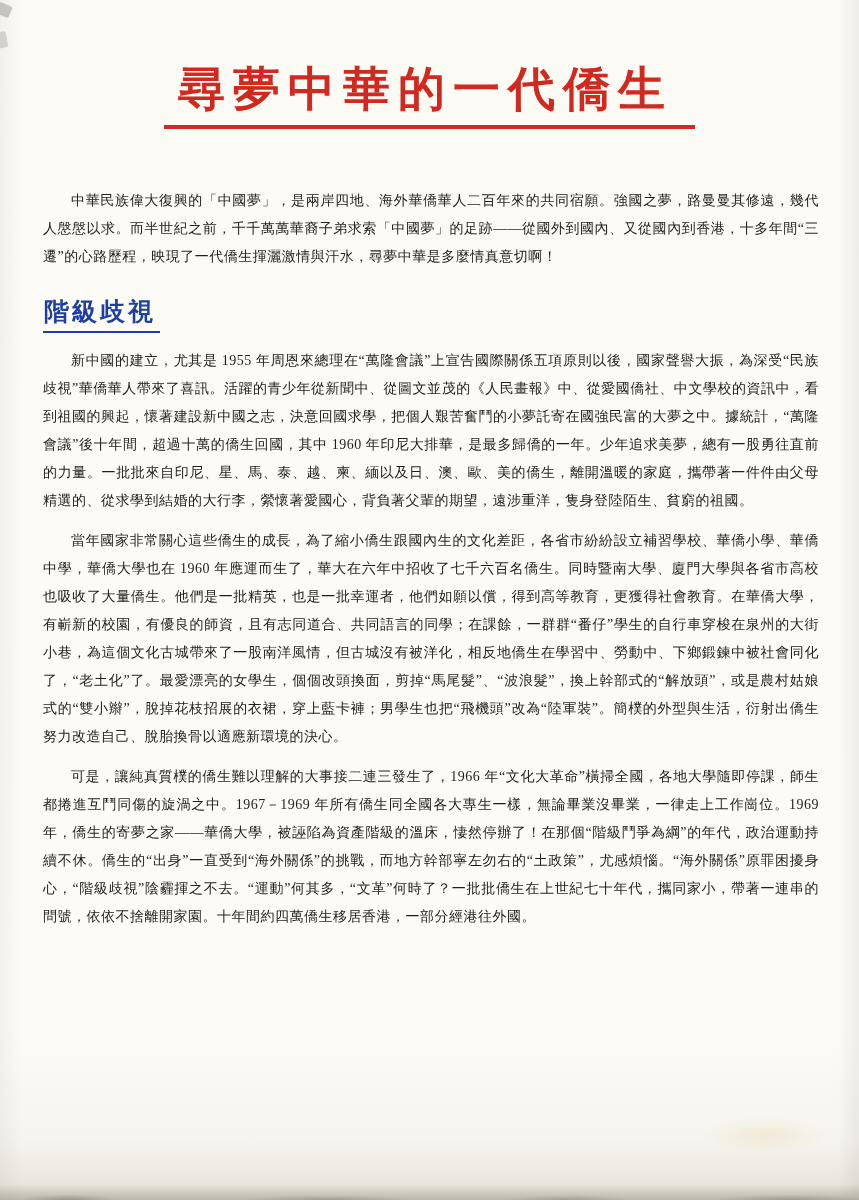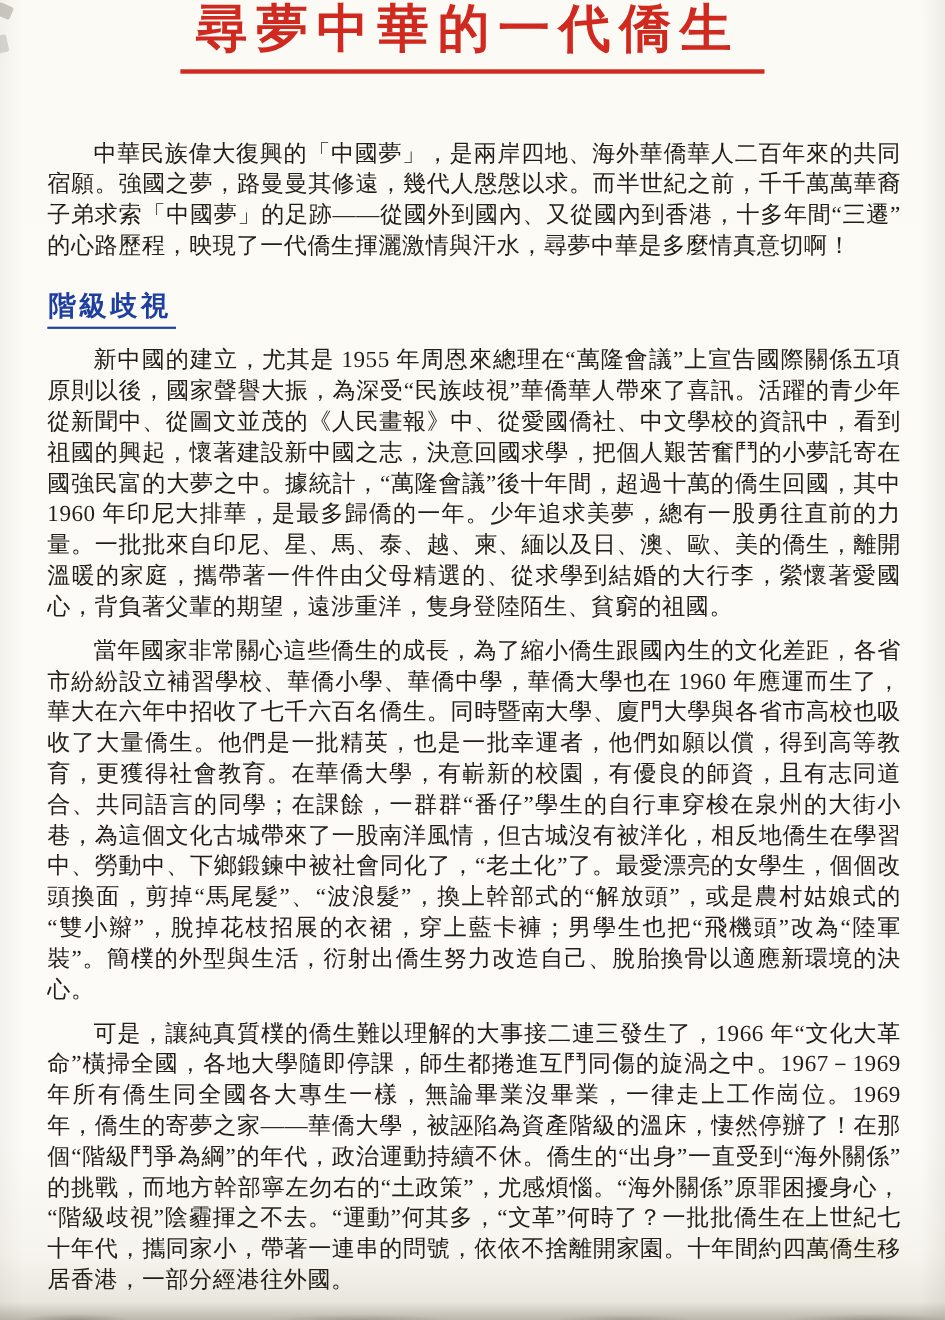--- a/index.html
+++ b/index.html
@@ -33,21 +33,21 @@
   .bottom-shadow{
     position:absolute;left:0;right:0;bottom:0;height:16px;
     background:
       radial-gradient(ellipse 70px 8px at 8% 100%, rgba(90,86,76,.35), rgba(90,86,76,0) 70%),
       radial-gradient(ellipse 120px 7px at 38% 100%, rgba(90,86,76,.28), rgba(90,86,76,0) 70%),
       radial-gradient(ellipse 90px 7px at 66% 100%, rgba(90,86,76,.25), rgba(90,86,76,0) 70%),
       radial-gradient(ellipse 110px 8px at 92% 100%, rgba(90,86,76,.30), rgba(90,86,76,0) 70%),
       linear-gradient(180deg, rgba(120,114,102,0), rgba(120,114,102,.28));
   }
 
-  .title-wrap{ text-align:center; }
+  .title-wrap{ text-align:center; padding-top:62px; }
   .title-text{
     display:inline-block;
     font-size:47px;
     font-weight:bold;
     color:var(--title-red);
     letter-spacing:8px;
     line-height:1.15;
     border-bottom:4px solid var(--title-red);
     padding:0 22px 9px 14px;
   }
@@ -62,21 +62,21 @@
     vertical-align:1px;
   }
   .author-name{
     font-size:21px;
     letter-spacing:4px;
     font-weight:bold;
   }
 
   .content{ padding:0 40px 0 43px; }
   p{
-    font-size:21px;
+    font-size:14px;
     line-height:28px;
     text-align:justify;
     text-indent:2em;
     margin:0 0 12px 0;
     letter-spacing:0.5px;
   }
   p.intro{ margin-top:58px; }
 
   .section-heading{ margin:24px 0 14px 0; }
   .heading-text{

